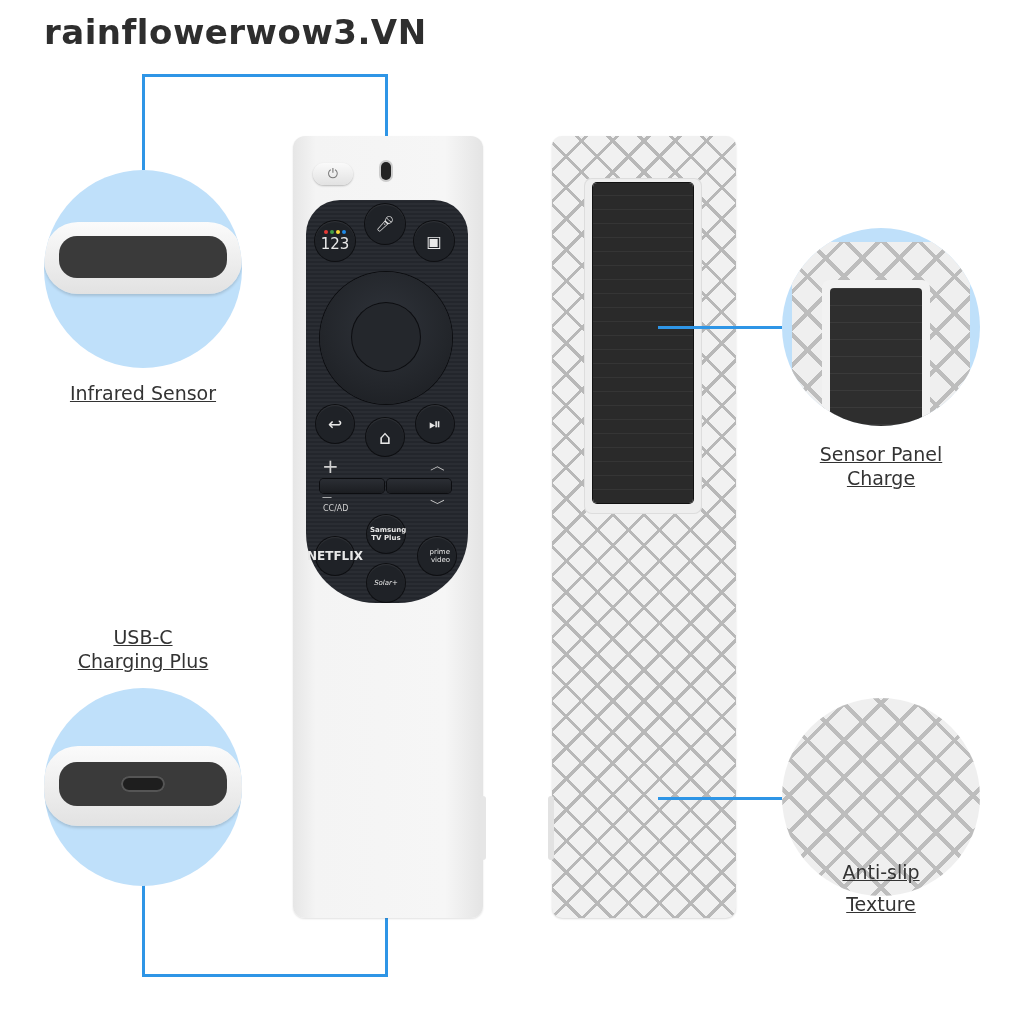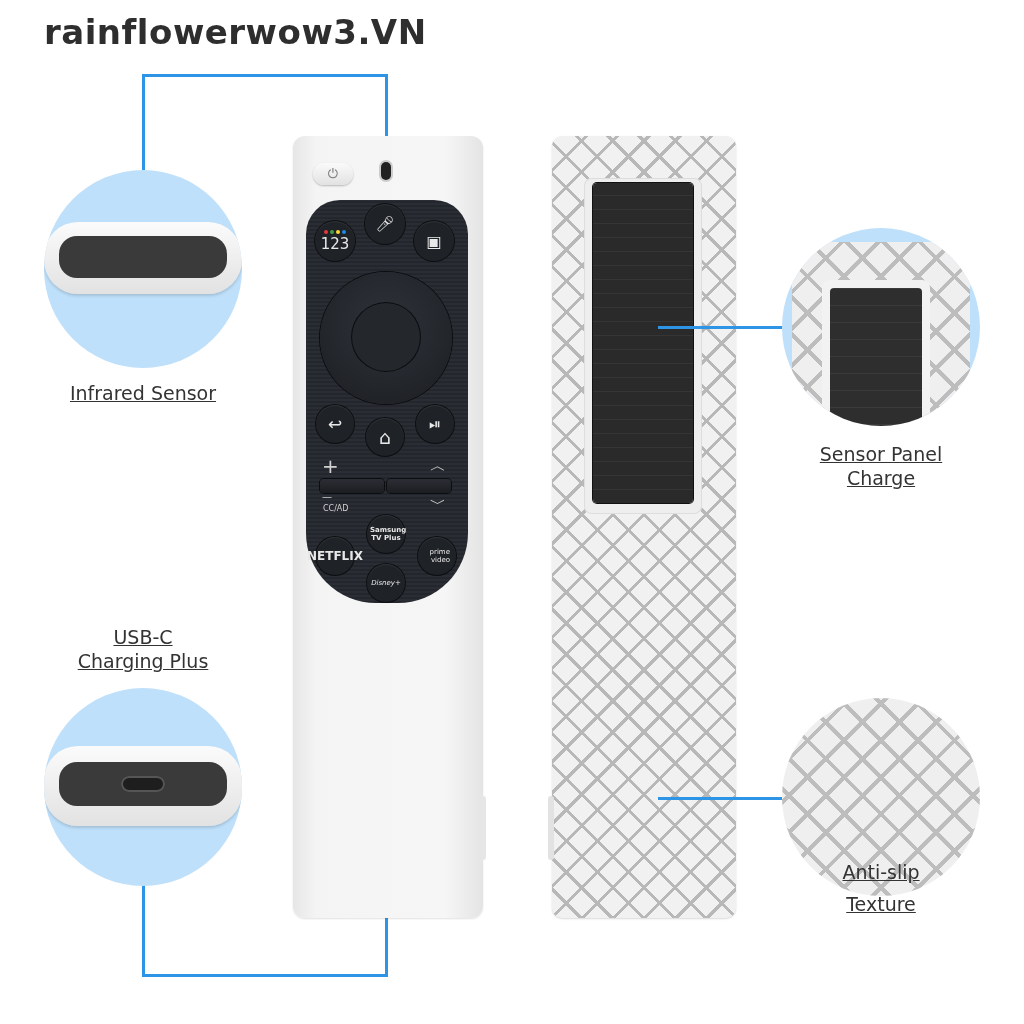--- a/index.html
+++ b/index.html
@@ -136,21 +136,21 @@
 <div class="rbtn" style="left:367px; top:515px; width:38px; height:38px; font-size:7px; line-height:8px;">
     <span style="width:32px;font-weight:bold;">Samsung TV Plus</span>
   </div>
 <div class="rbtn" style="left:316px; top:537px; width:38px; height:38px; font-size:12px; font-weight:bold;">
     <span>NETFLIX</span>
   </div>
 <div class="rbtn" style="left:418px; top:537px; width:38px; height:38px; font-size:7px; line-height:8px;">
     <span style="width:26px;text-align:right;">prime video</span>
   </div>
 <div class="rbtn" style="left:367px; top:564px; width:38px; height:38px; font-size:7px; font-style:italic;">
-    <span>Disney+</span>
+    <span>Solar+</span>
   </div>
 
 <div class="abs case"></div>
 <div class="abs" style="left:548px; top:796px; width:6px; height:64px; background:#e2e2e2; border-radius:3px;"></div>
 <div class="abs case-frame"></div>
 <div class="abs solar"></div>
 
 <div class="bubble" style="left:782px; top:228px; width:198px; height:198px; background:#bfe0fa;">
   <div class="diamond-bg" style="position:absolute; left:10px; top:14px; width:178px; height:200px;"></div>
   <div style="position:absolute; left:40px; top:52px; width:108px; height:180px; background:#f2f2f2; border-radius:8px;"></div>

